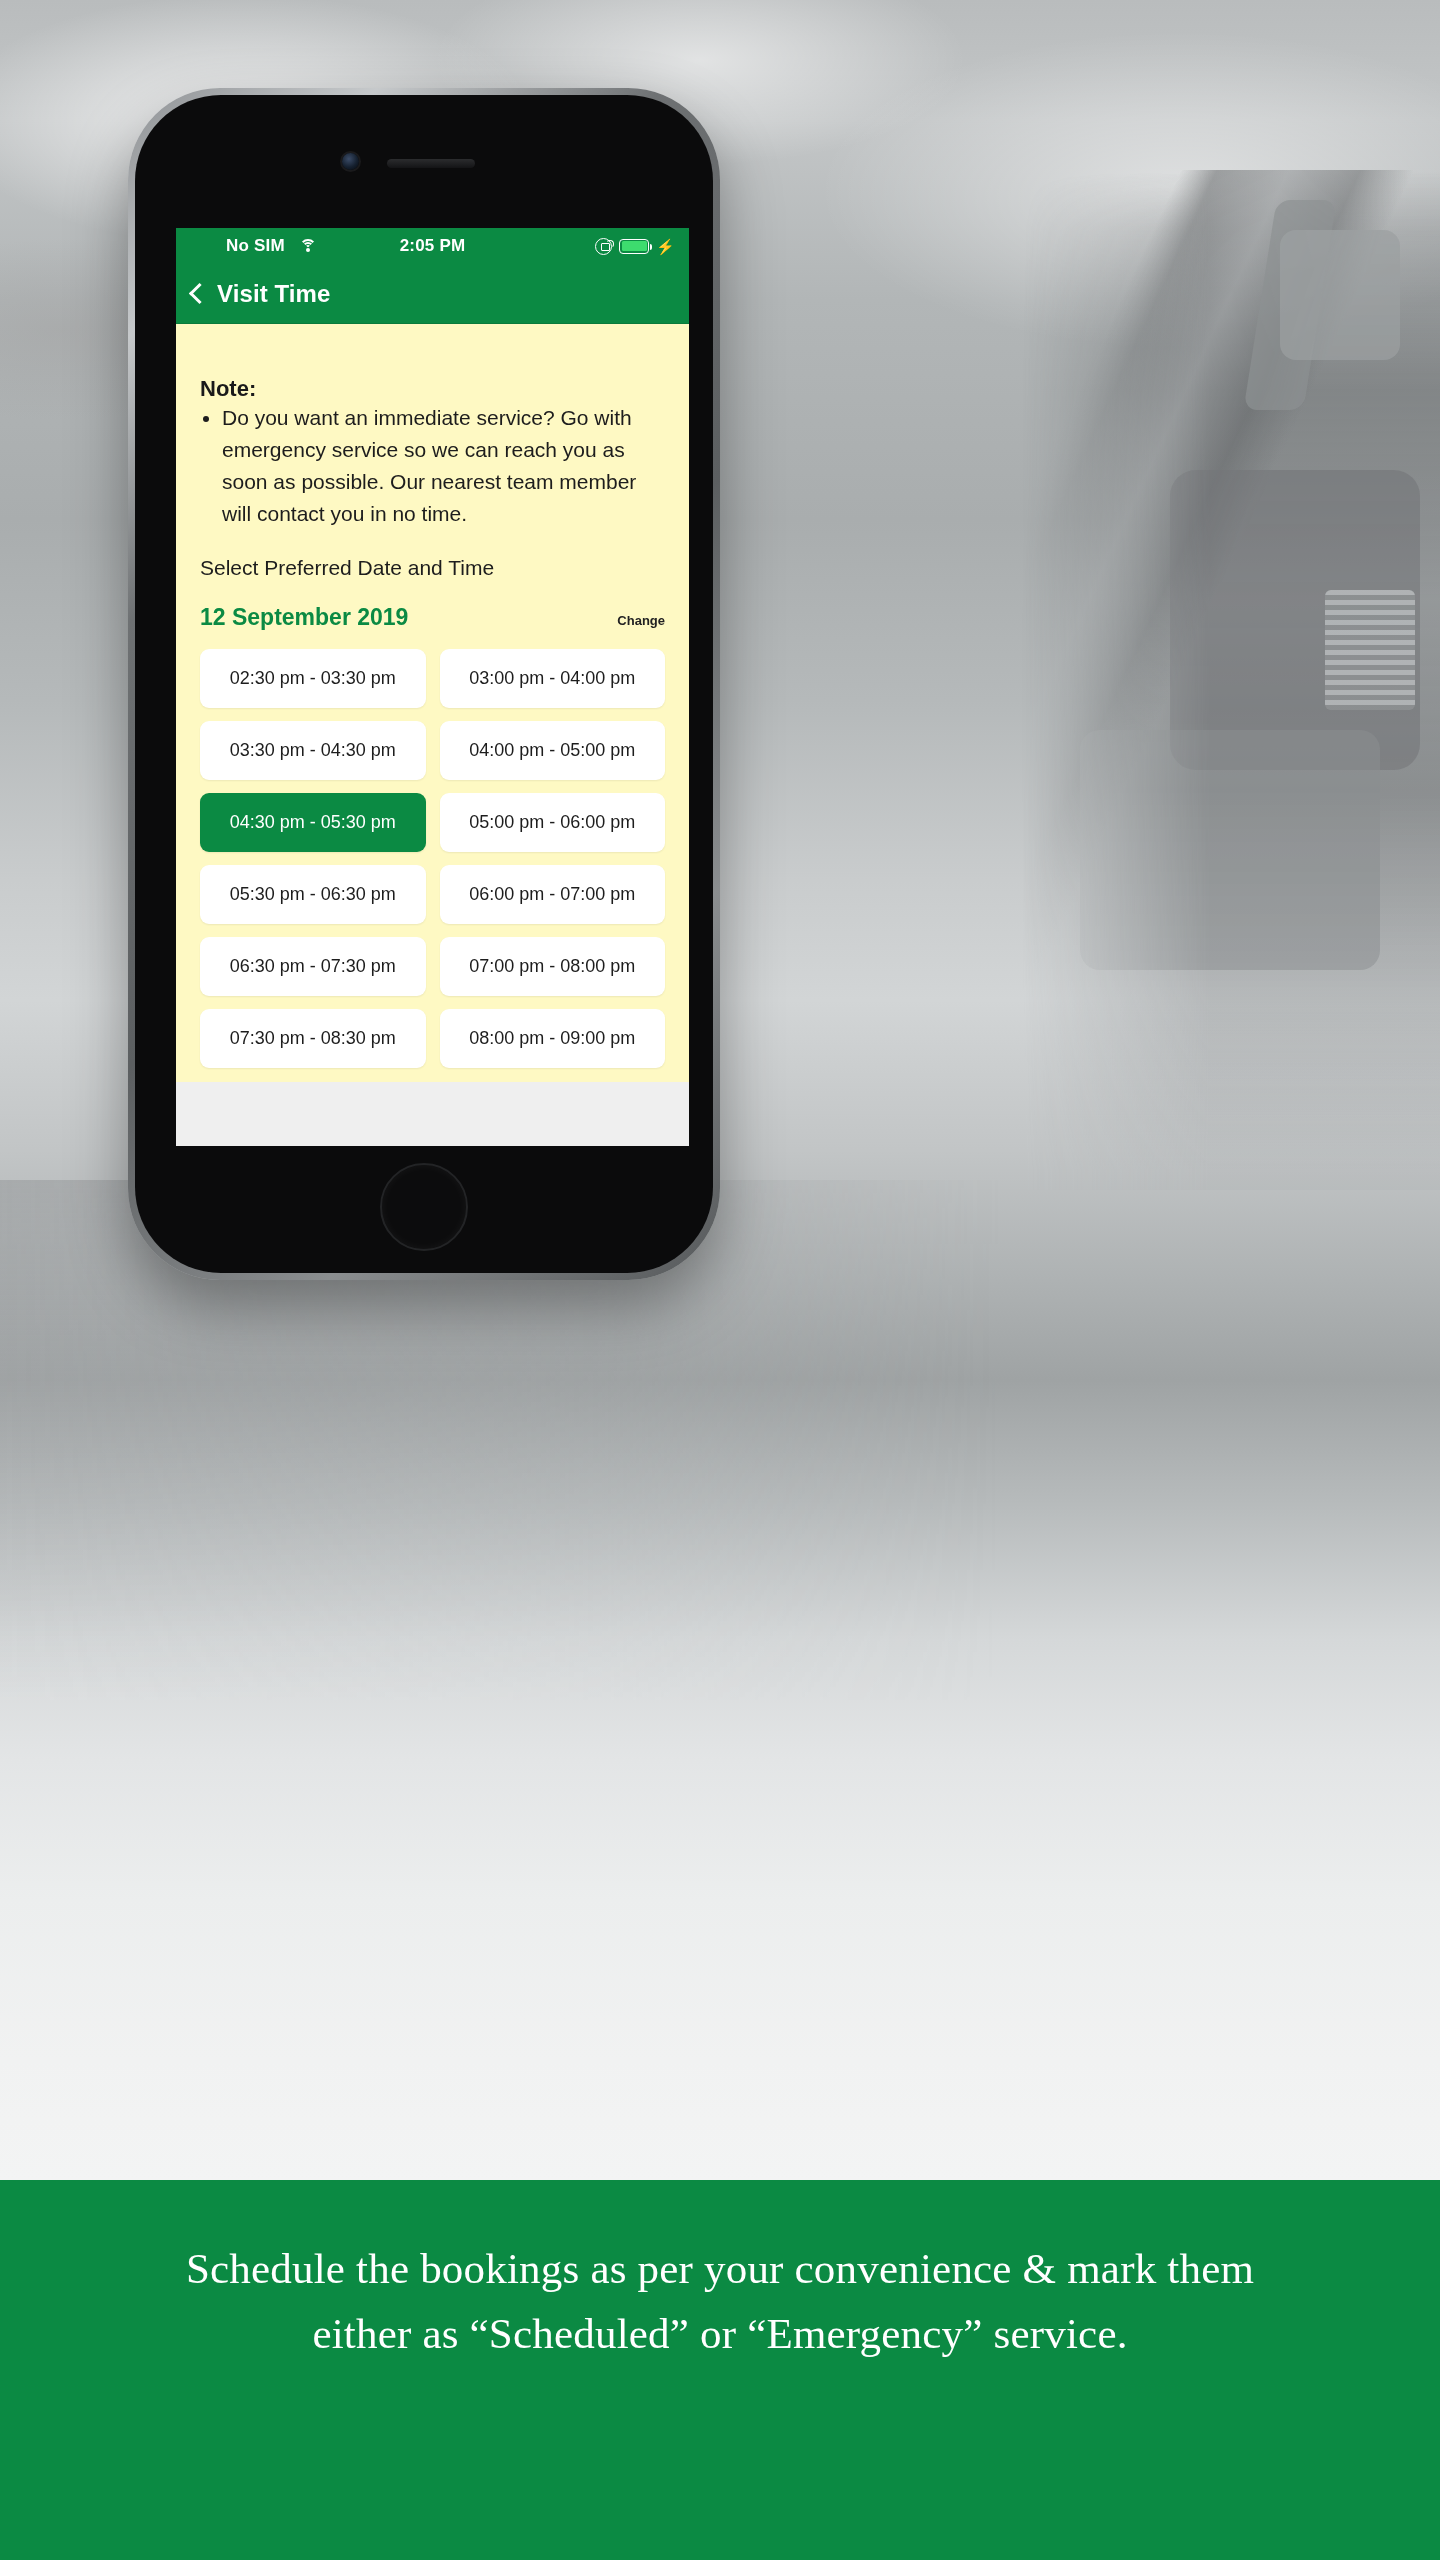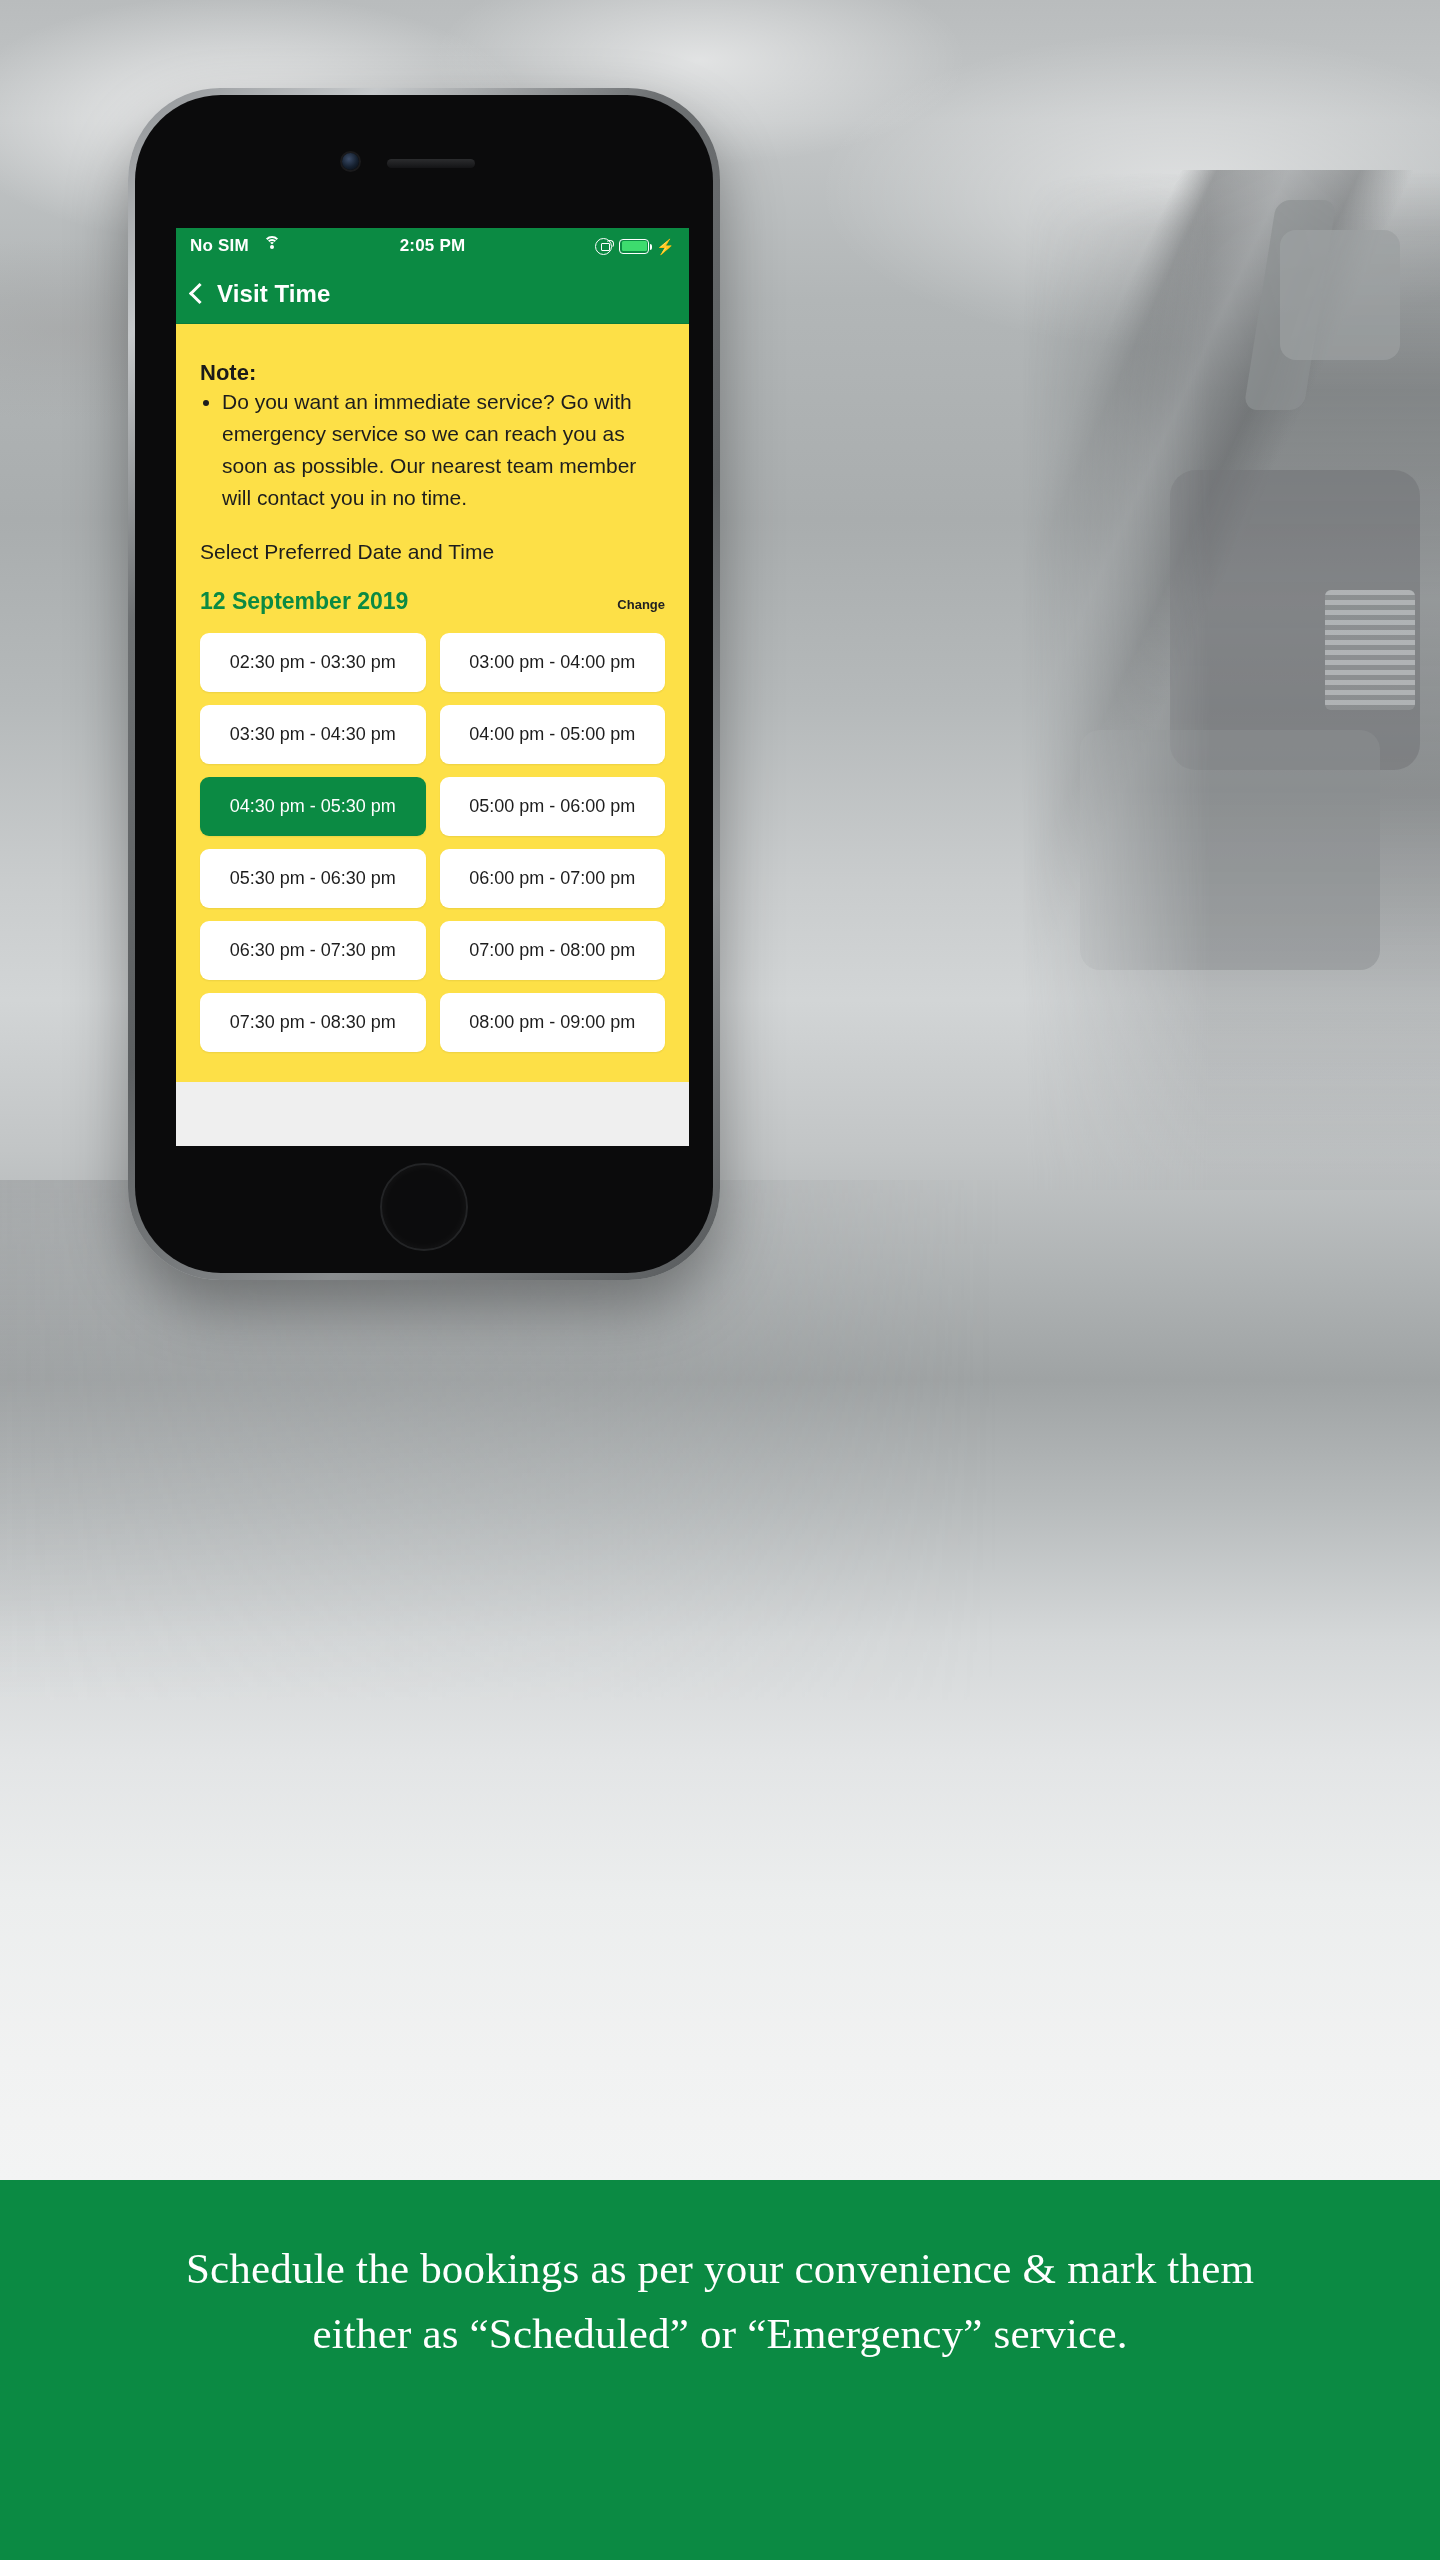--- a/index.html
+++ b/index.html
@@ -87,21 +87,21 @@
     position:absolute; left:41px; top:133px; width:513px; height:918px;
     background:#efefef; overflow:hidden;
   }
 
   
   #status-bar{
     height:36px; background:#0b8a43; color:#fff;
     display:flex; align-items:center; padding:0 14px; font-size:17px; font-weight:600;
     letter-spacing:.2px;
   }
-  #status-left{ display:flex; gap:15px; }
+  #status-left{ display:flex; align-items:center; gap:15px;margin-left:36px; }
   #status-center{ position:absolute; left:0; right:0; text-align:center; font-size:17px; font-weight:600; pointer-events:none;}
   #status-right{ margin-left:auto; display:flex; align-items:center; gap:7px; }
   .wifi{ width:17px;height:14px; position:relative; }
   .wifi i{ position:absolute; left:50%; transform:translateX(-50%); border:2px solid #fff;
     border-bottom-color:transparent; border-left-color:transparent; border-right-color:transparent;
     border-radius:50%; }
   .wifi i:nth-child(1){ width:17px;height:17px; top:0; }
   .wifi i:nth-child(2){ width:11px;height:11px; top:3px; }
   .wifi i:nth-child(3){ width:5px;height:5px; top:6px; }
   .wifi i:nth-child(4){ width:4px;height:4px; top:9px; background:#fff; border:none; border-radius:50%; }
@@ -125,21 +125,21 @@
 
   
   #tabs{ background:#0b8a43; height:65px; display:flex; }
   .tab{ flex:1; display:flex; align-items:center; justify-content:center;
     font-size:20px; font-weight:700; cursor:pointer; position:relative; }
   .tab.inactive{ color:#8fc6a8; }
   .tab.active{ color:#ffffff; }
   .tab.active::after{ content:""; position:absolute; left:0; right:0; bottom:0; height:4px; background:#fff; }
 
   
-  #content{ background:#fde047; height:758px; padding:0 24px; position:relative; overflow:hidden; }
+  #content{ background:#fef9c3; height:758px; padding:16px 24px; position:relative; overflow:hidden; }
   #note-title{ font-size:22px; font-weight:700; color:#1a1a1a; margin-top:36px; }
   #note-list{ margin-top:0; padding-left:22px; }
   #note-list li{ font-size:21px; line-height:1.52; color:#1d1d1d; }
   #note-list li::marker{ font-size:20px; }
   #select-label{ font-size:21px; color:#1d1d1d; margin-top:26px; }
   #date-row{ display:flex; align-items:baseline; justify-content:space-between; margin-top:24px; }
   #date-value{ font-size:23px; font-weight:700; color:#0b8a43; }
   #change-btn{ font-size:13px; font-weight:700; color:#222; cursor:pointer; }
   #slot-grid{ display:grid; grid-template-columns:1fr 1fr; gap:13px 14px; margin-top:18px; }
   .slot{

